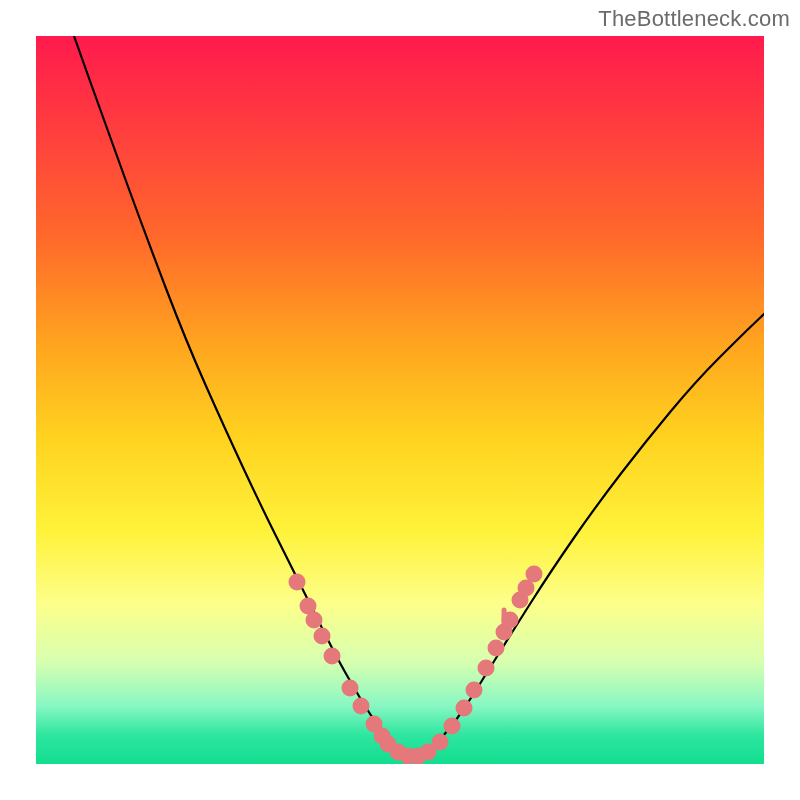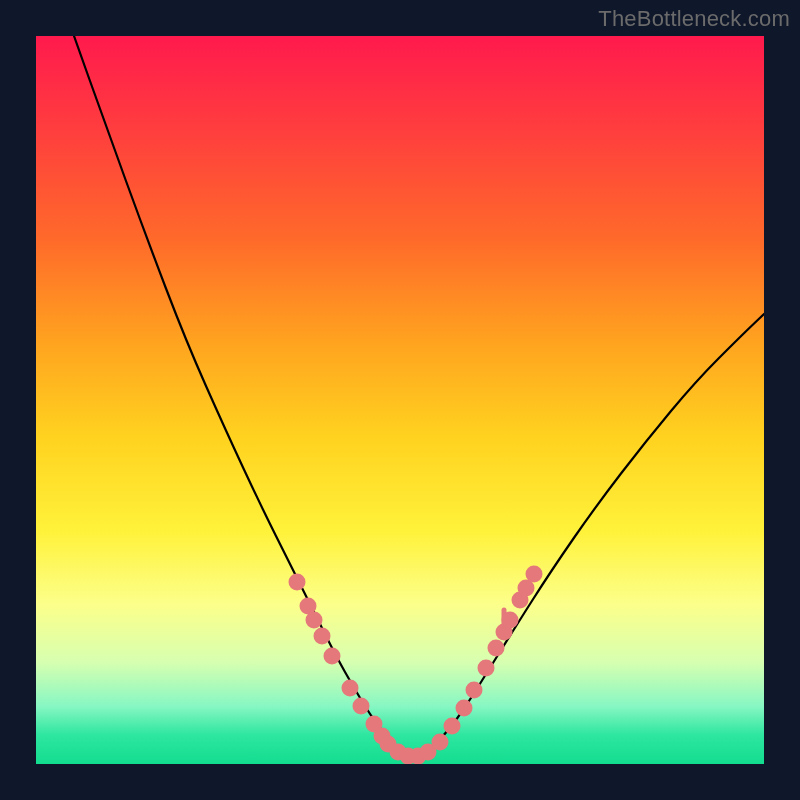--- a/index.html
+++ b/index.html
@@ -10,21 +10,21 @@
     overflow: hidden;
     background: #000;
     font-family: Arial, Helvetica, sans-serif;
   }
   .frame {
     position: absolute;
     left: 0;
     top: 0;
     width: 800px;
     height: 800px;
-    background: #0f172a;
+    background: #ffffff;
   }
   .plot {
     position: absolute;
     left: 36px;
     top: 36px;
     width: 728px;
     height: 728px;
     background: linear-gradient(to bottom,
       #ff1a4d 0%,
       #ff3b3f 12%,

